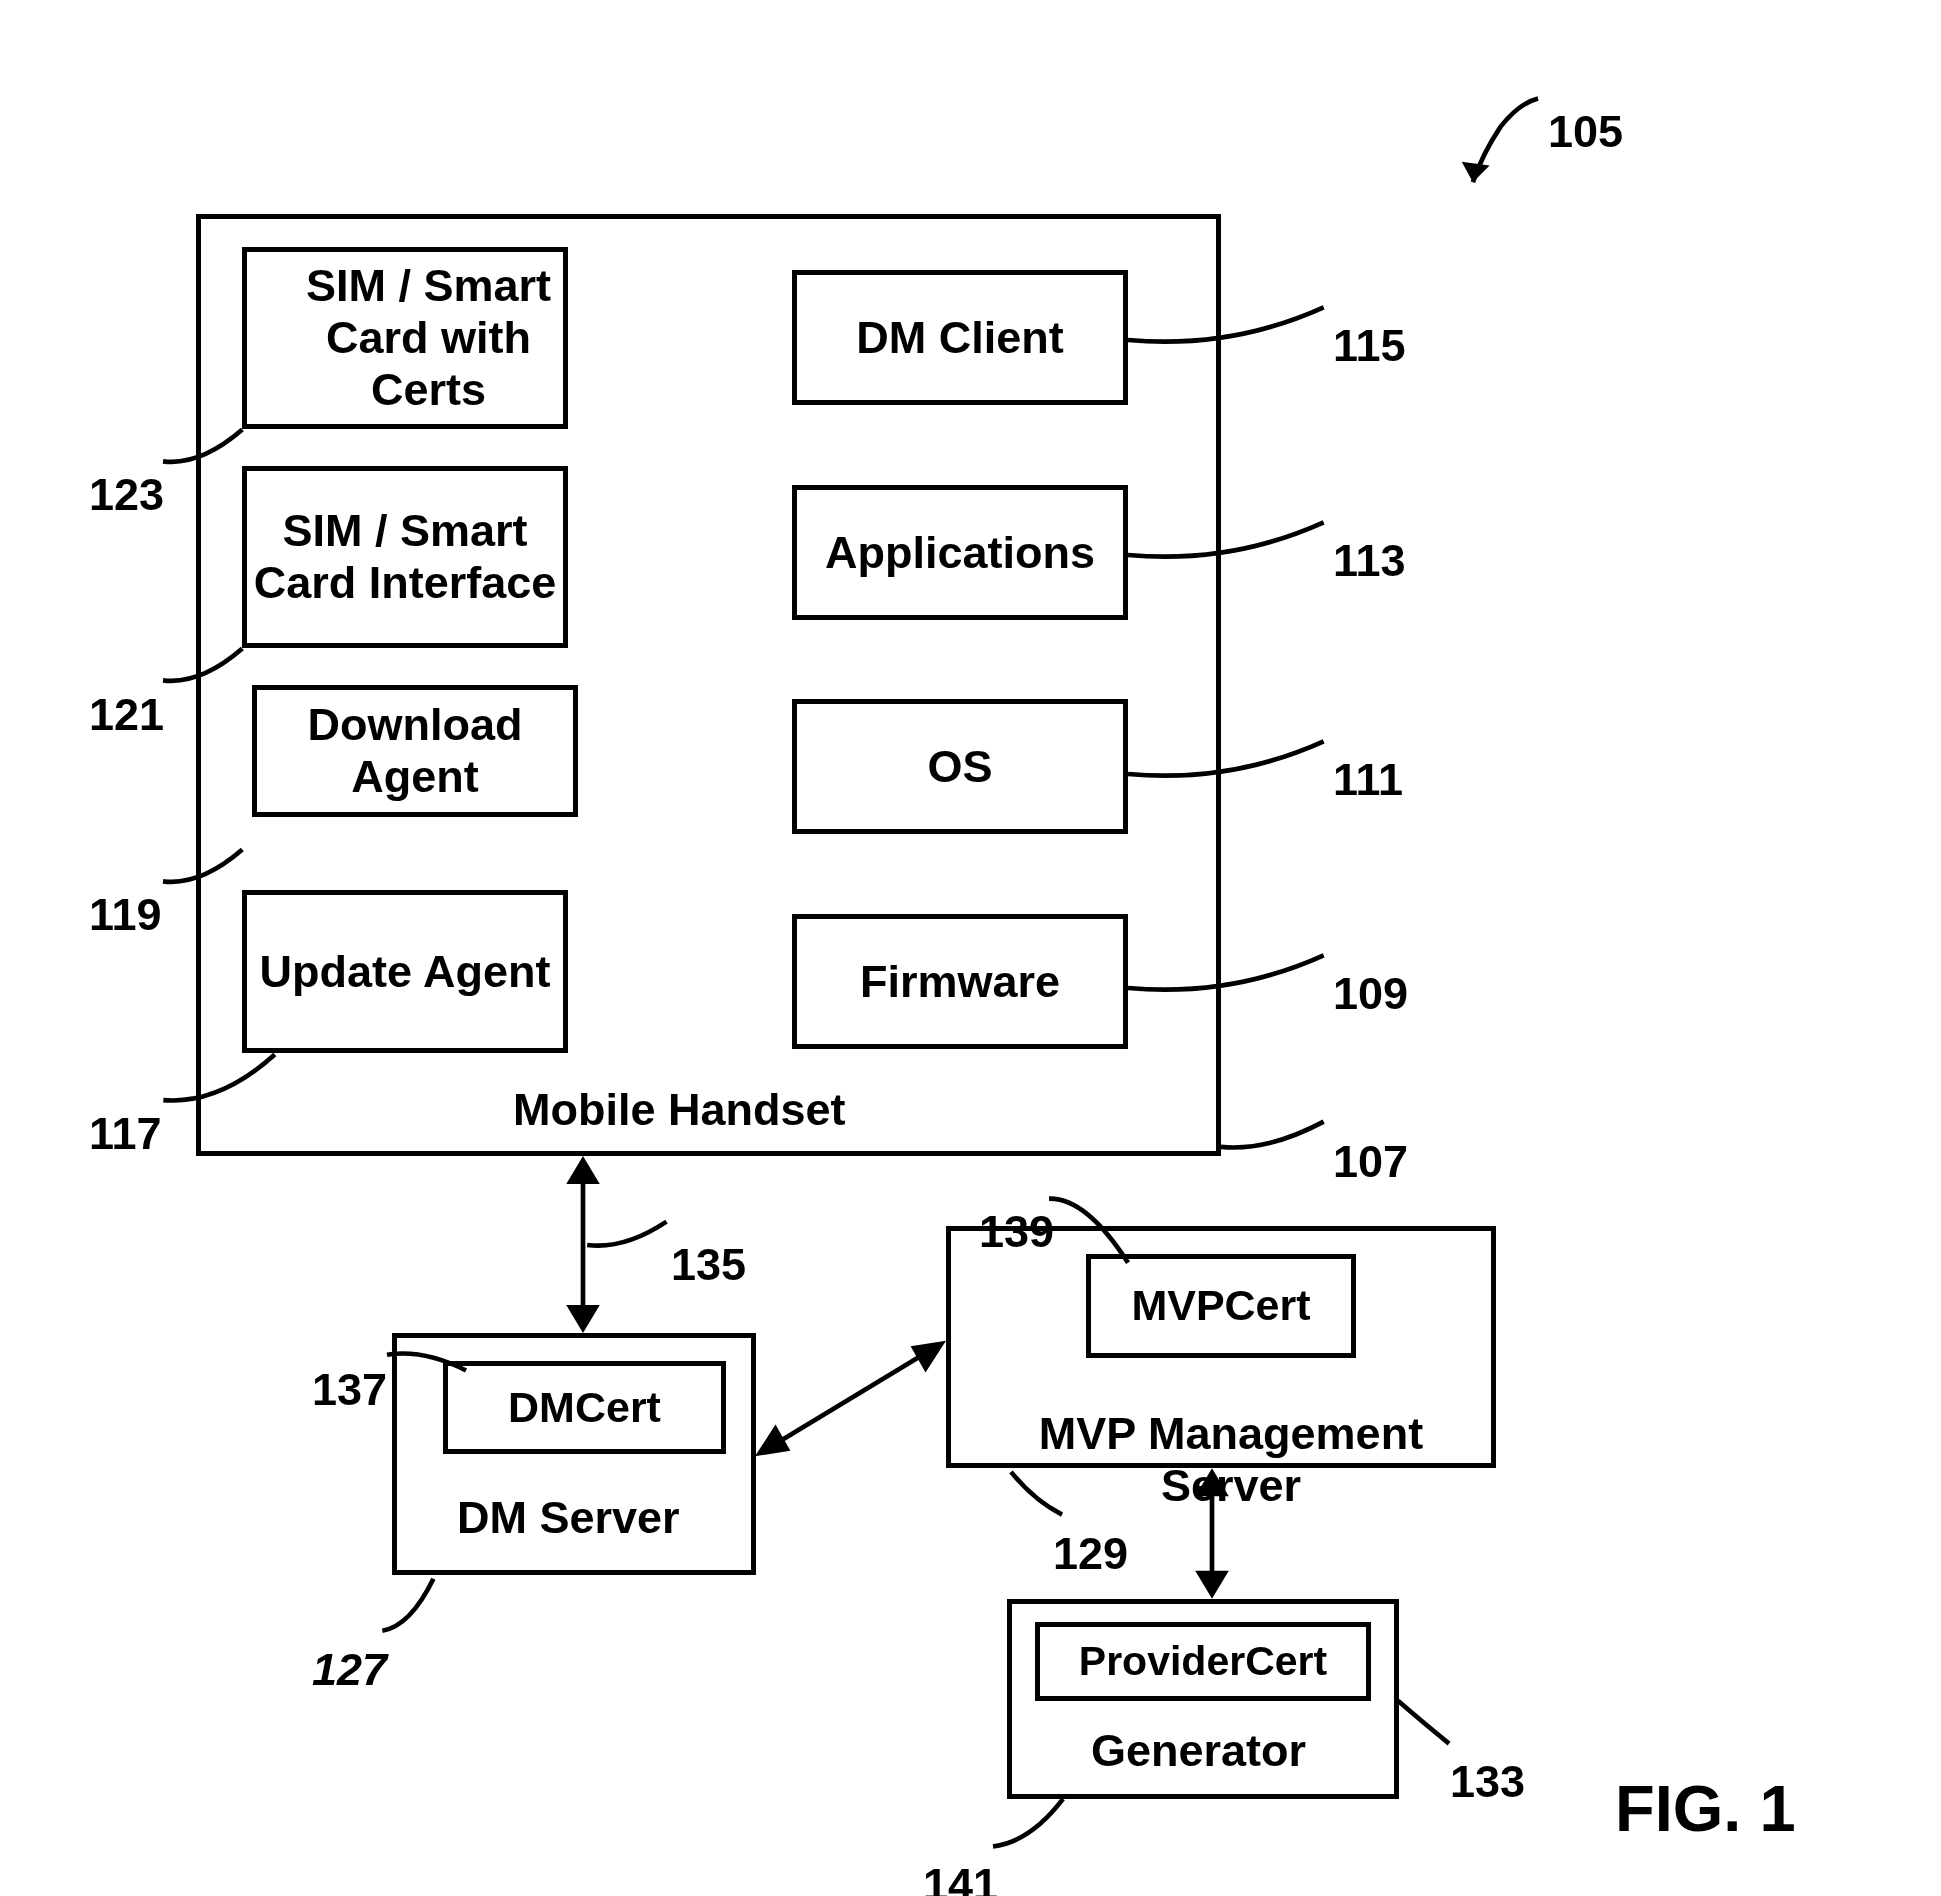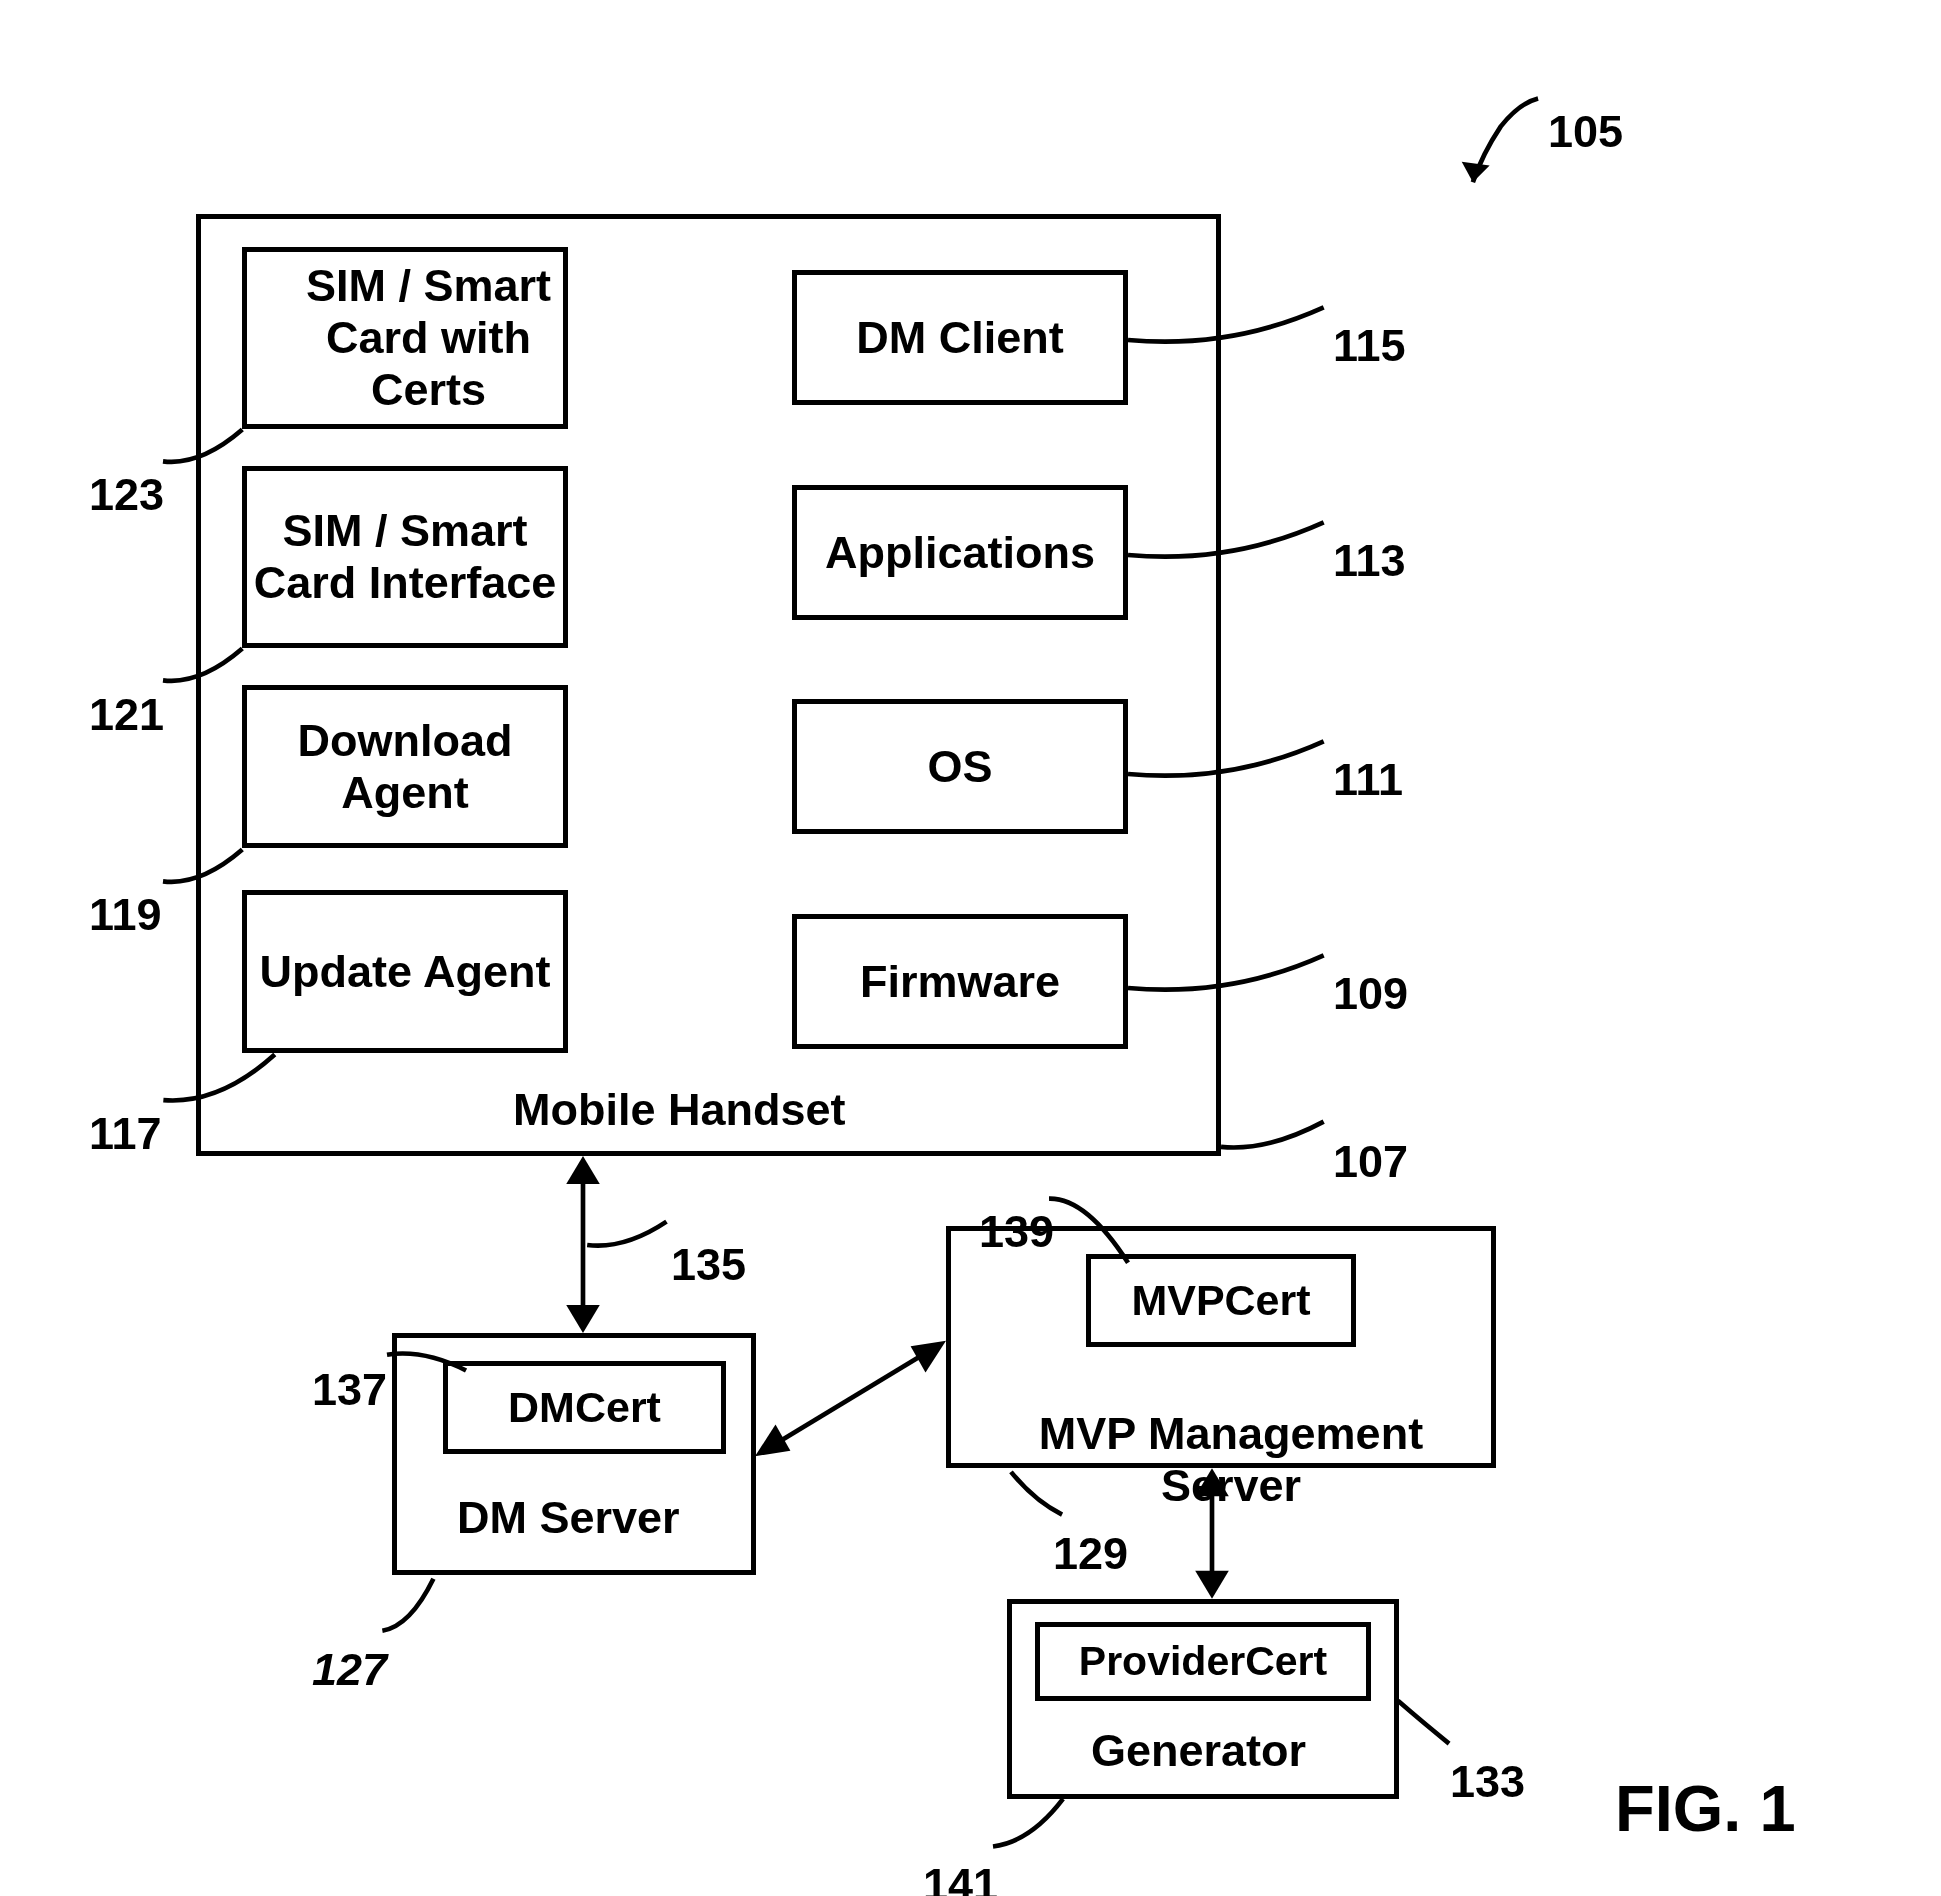--- a/index.html
+++ b/index.html
@@ -68,21 +68,21 @@
 
   <div class="outline" style="left:196px; top:214px; width:1025px; height:942px;"></div>
   <div class="plain-text" style="left:513px; top:1084px;">Mobile Handset</div>
 
   <div class="box" style="left:242px; top:247px; width:326px; height:182px;padding-left:47px;">
     <span>SIM / Smart Card with Certs</span>
   </div>
   <div class="box" style="left:242px; top:466px; width:326px; height:182px;">
     <span>SIM / Smart Card Interface</span>
   </div>
-  <div class="box" style="left:242px; top:685px; width:326px; height:163px;">
+  <div class="box" style="left:252px; top:685px; width:326px; height:132px;">
     <span>Download Agent</span>
   </div>
   <div class="box" style="left:242px; top:890px; width:326px; height:163px;">
     <span>Update Agent</span>
   </div>
 
   <div class="box" style="left:792px; top:270px; width:336px; height:135px;">
     <span>DM Client</span>
   </div>
   <div class="box" style="left:792px; top:485px; width:336px; height:135px;">
@@ -160,21 +160,21 @@
     <line class="ld" x1="30" y1="18" x2="30" y2="172"></line>
     <polygon class="arrowhead" points="30,0 12,30 48,30"></polygon>
     <polygon class="arrowhead" points="30,190 12,160 48,160"></polygon>
   </svg>
   <div class="ref-label" style="left:671px; top:1203px;">135</div>
   <svg class="lead" style="left:587px; top:1217px; width:89px; height:42px;" viewBox="0 0 95 45" width="89" height="42">
       <path class="ld" d="M0 30 Q 40 35, 85 5"></path>
     </svg>
 
   <div class="outline" style="left:946px; top:1226px; width:550px; height:242px;"></div>
-  <div class="box" style="left:1086px; top:1254px; width:270px; height:93px; font-size:43px;">
+  <div class="box" style="left:1086px; top:1254px; width:270px; height:104px; font-size:43px;">
     <span>MVPCert</span>
   </div>
   <div class="plain-text" style="left:970px; top:1389px; width:522px; text-align:center;margin-top:19px;">MVP Management Server</div>
 
   <div class="ref-label" style="left:1053px; top:1492px;">129</div>
   <svg class="lead" style="left:1011px; top:1468px; width:65px; height:56px;" viewBox="0 0 70 60" width="65" height="56">
       <path class="ld" d="M0 4 Q 25 35, 55 50"></path>
     </svg>
 
   <div class="ref-label" style="left:979px; top:1170px;">139</div>

